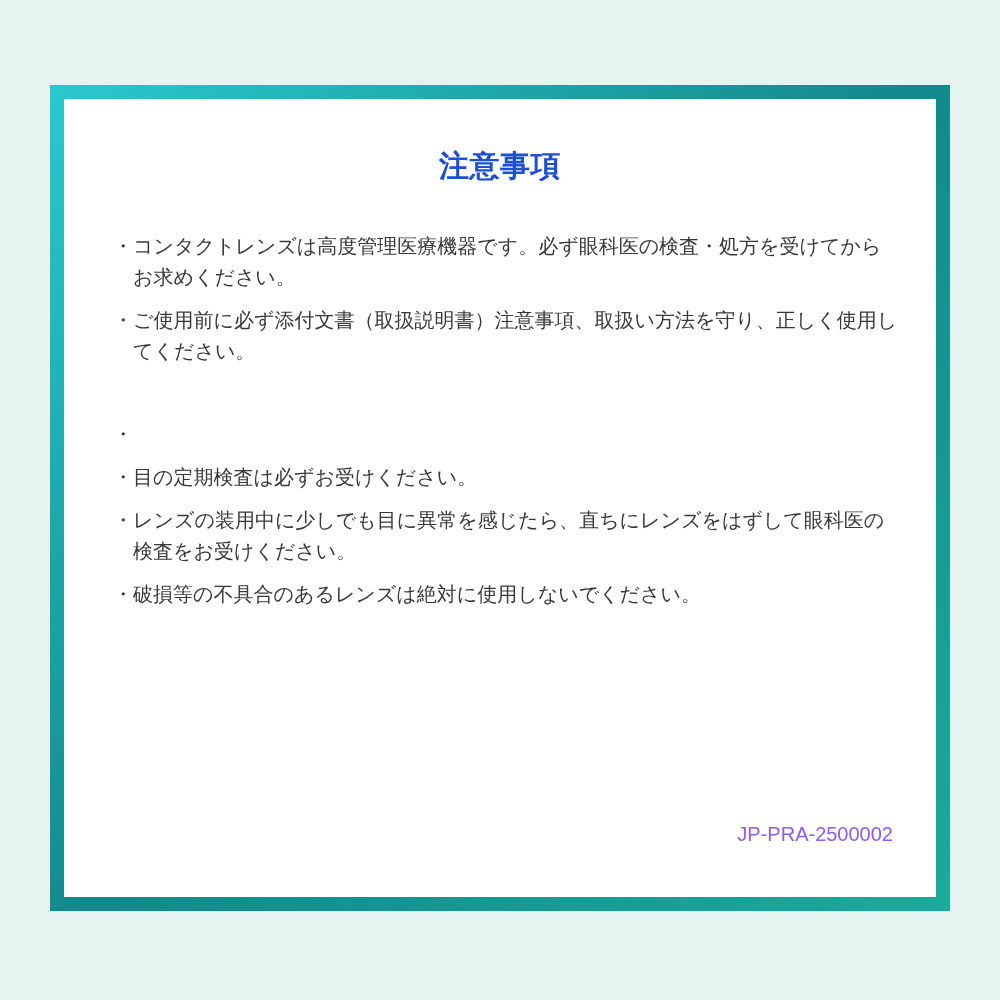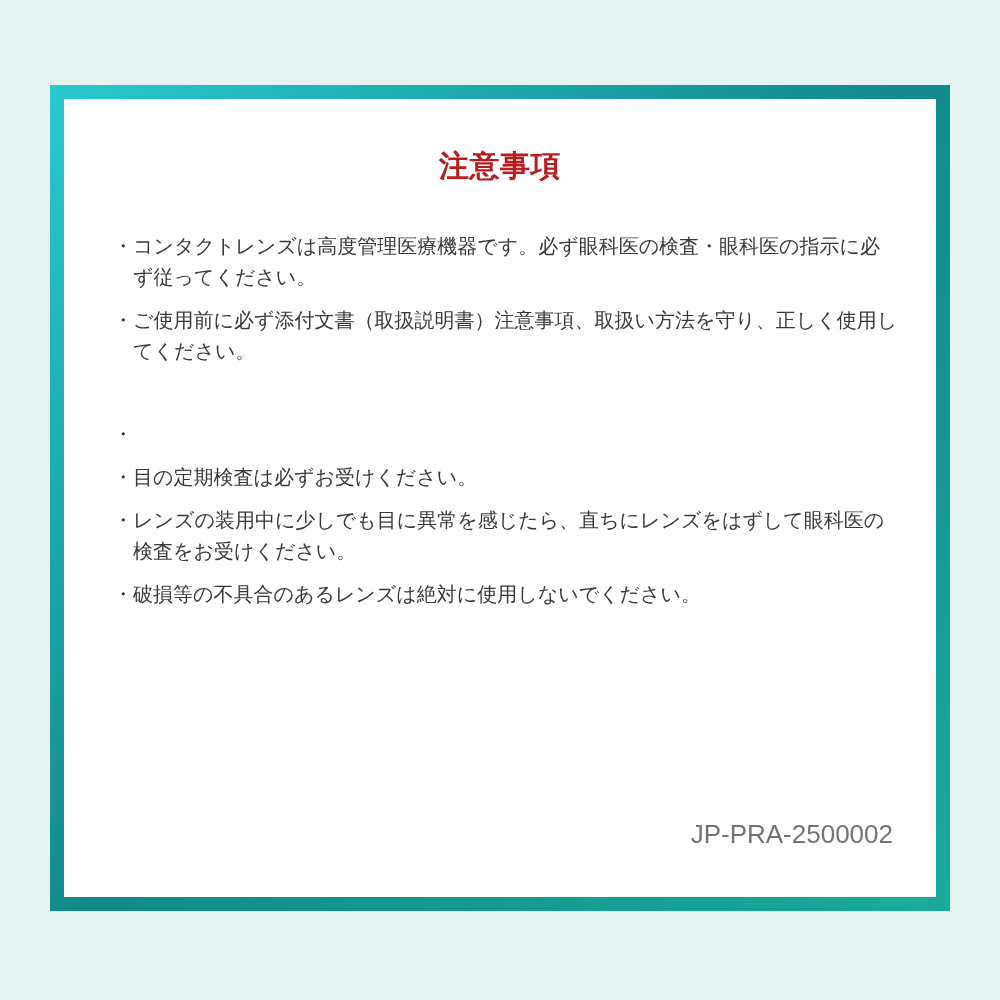--- a/index.html
+++ b/index.html
@@ -29,21 +29,21 @@
     width: 100%;
     height: 100%;
     background: #ffffff;
     box-sizing: border-box;
   }
   .sec-heading {
     margin: 0;
     font-size: 30px;
     line-height: 36px;
     font-weight: bold;
-    color: #b91c1c;
+    color: #1d4ed8;
     text-align: center;
     letter-spacing: 0.5px;
   }
   .h-first  { padding-top: 49px; }
   .h-second { padding-top: 33px; }
   .list {
     box-sizing: border-box;
     padding: 47px 38px 0 49px;
   }
   .list.second { padding-top: 40px; }
@@ -59,38 +59,38 @@
     overflow: visible;
   }
   .text-col {
     flex: 1 1 auto;
     max-width: 766px;
   }
   .footer-code {
     position: absolute;
     right: 43px;
     bottom: 52px;
-    font-size: 26px;
+    font-size: 20px;
     line-height: 22px;
-    color: #737373;
+    color: #8b5cf6;
     text-align: center;
   }
 </style>
 </head>
 <body>
 
 <div class="card">
   <div class="card-inner">
 
     <h1 class="sec-heading h-first">注意事項</h1>
 
     <div class="list first">
       <div class="item">
         <span class="marker">・</span>
-        <span class="text-col">コンタクトレンズは高度管理医療機器です。必ず眼科医の検査・眼科医の指示に必ず従ってください。</span>
+        <span class="text-col">コンタクトレンズは高度管理医療機器です。必ず眼科医の検査・処方を受けてからお求めください。</span>
       </div>
       <div class="item">
         <span class="marker">・</span>
         <span class="text-col">ご使用前に必ず添付文書（取扱説明書）注意事項、取扱い方法を守り、正しく使用してください。</span>
       </div>
     </div>
 
 
     <div class="list second">
       <div class="item">

